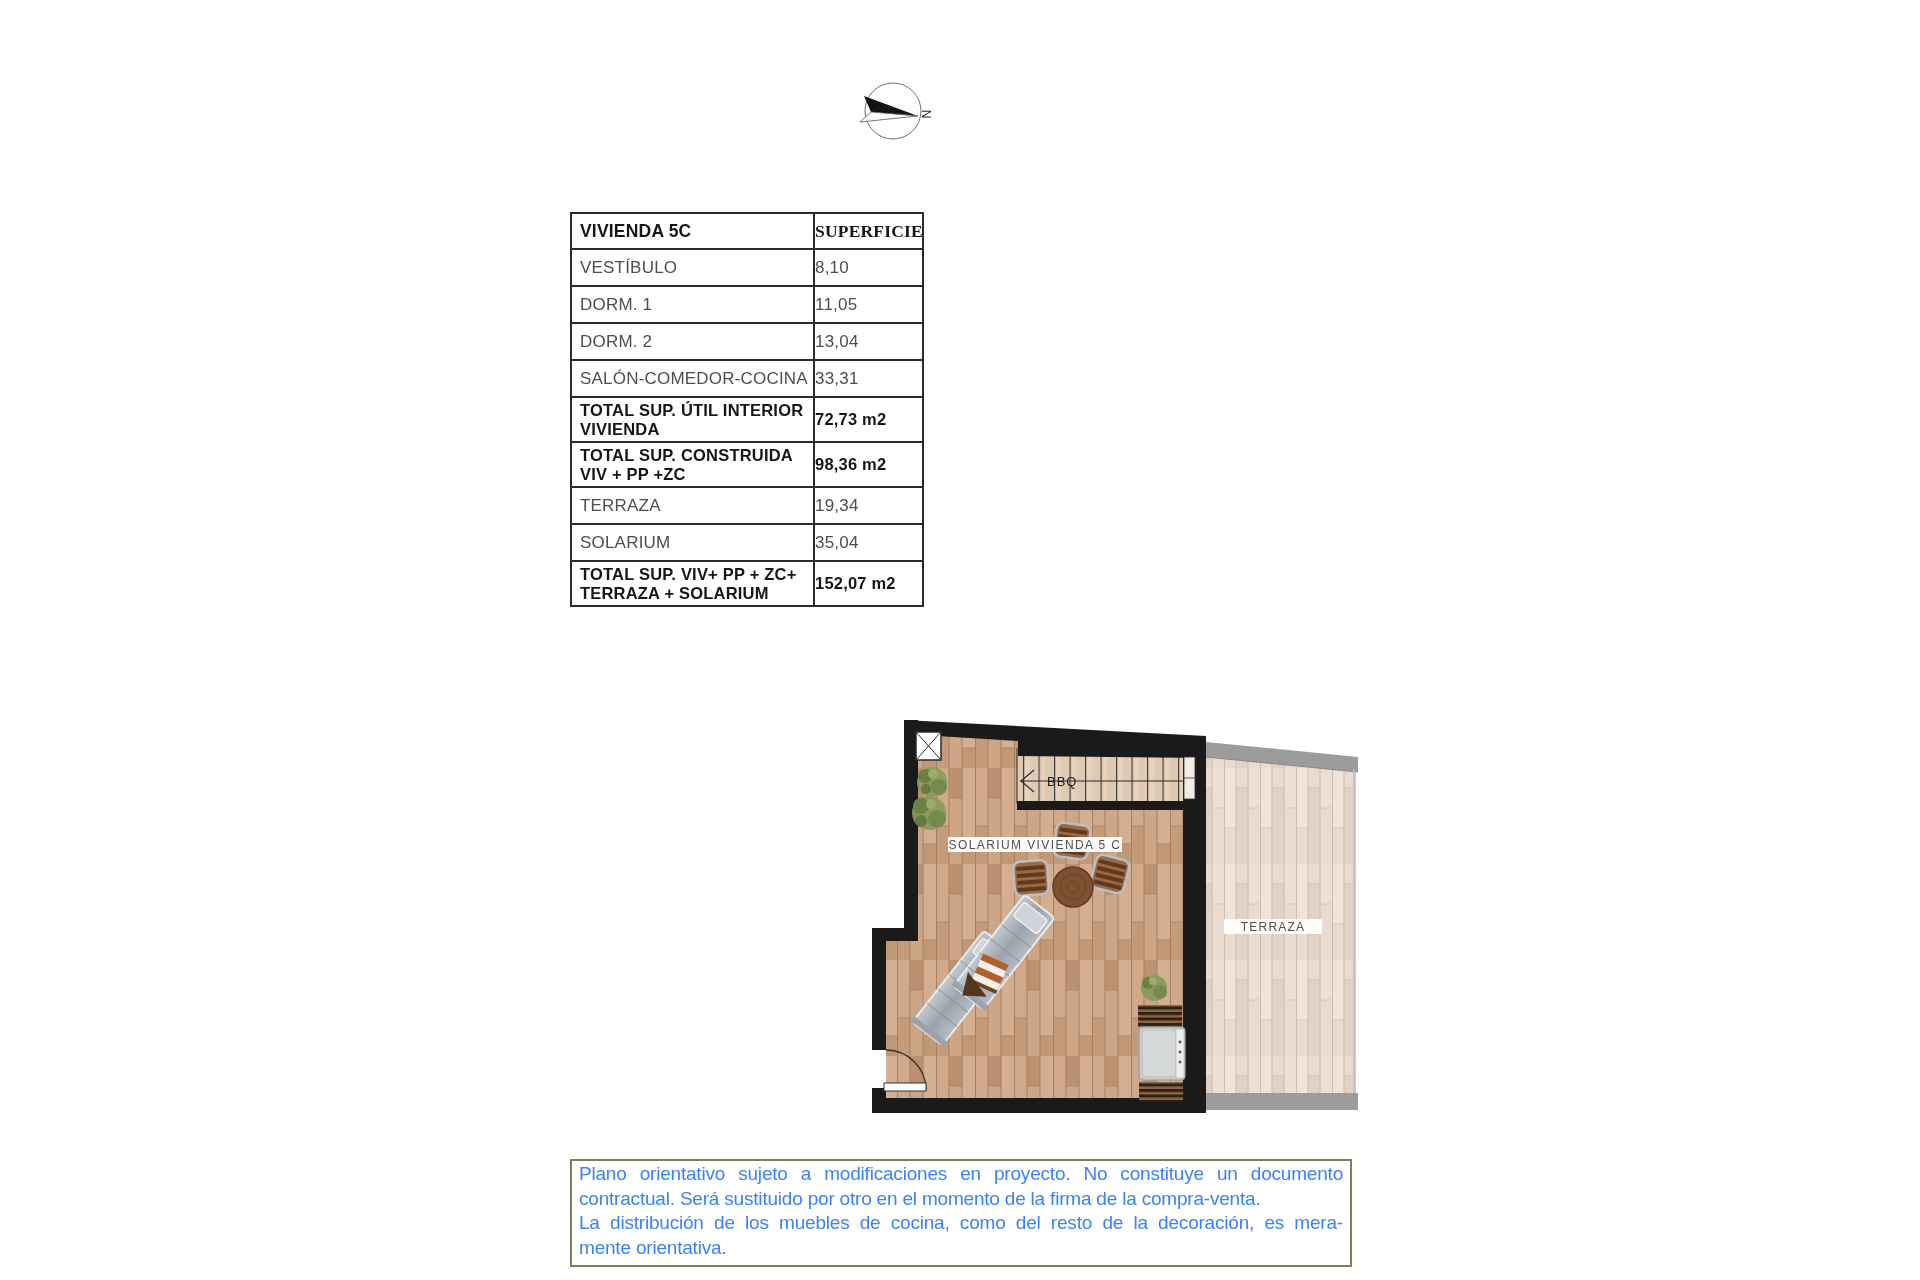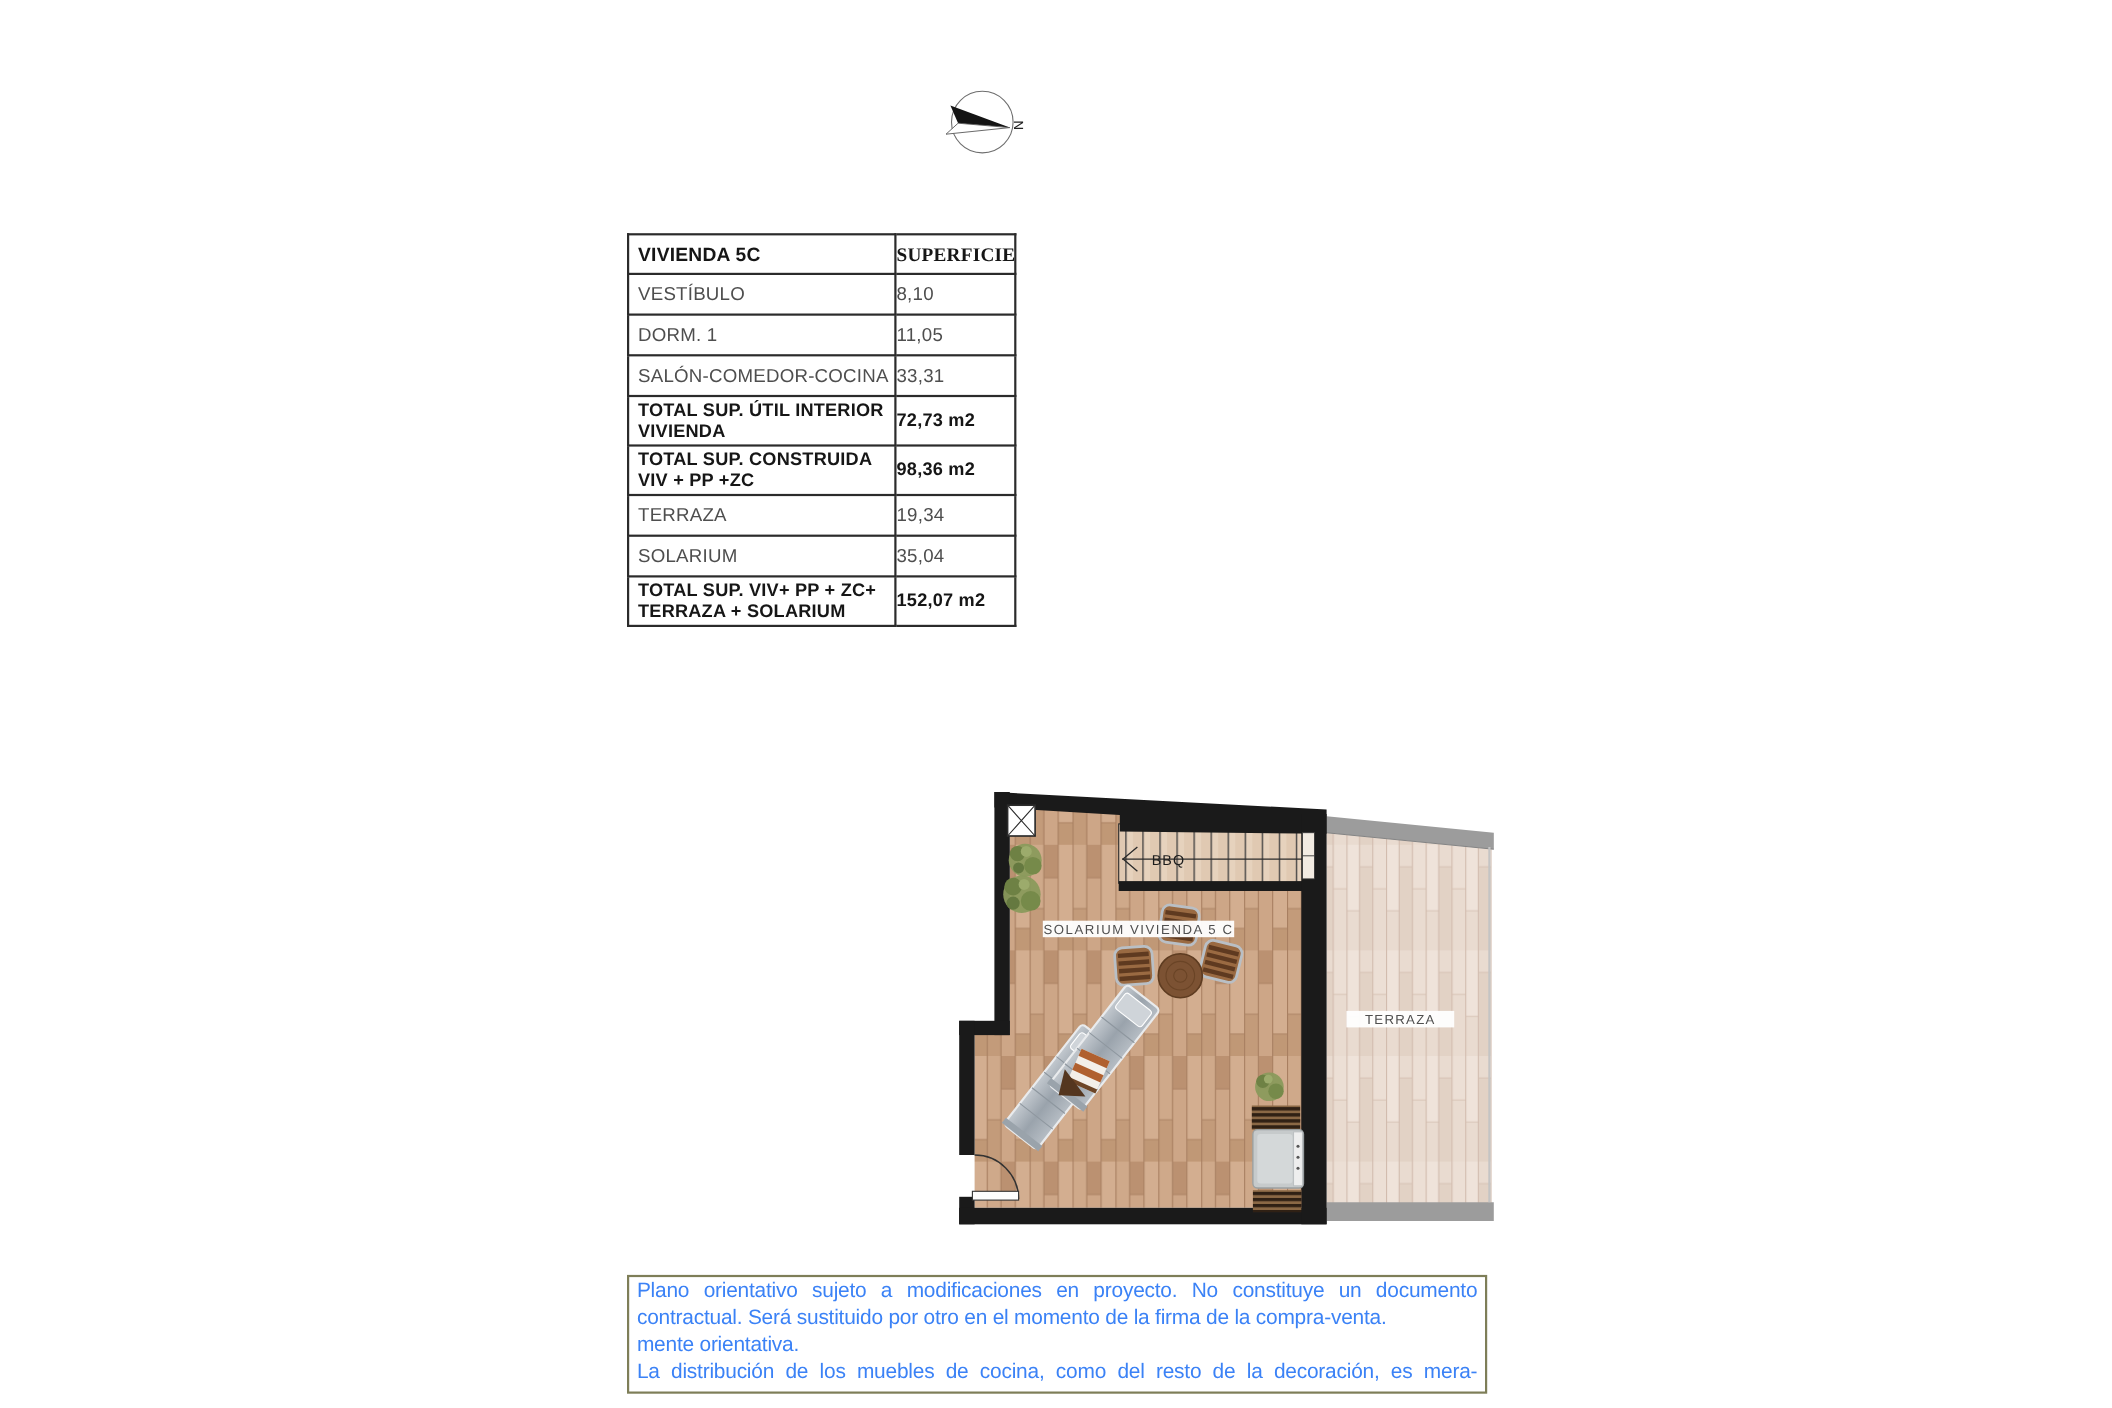--- a/index.html
+++ b/index.html
@@ -82,20 +82,26 @@
         <td>
           <div>VESTÍBULO</div>
         </td>
         <td class="val">8,10</td>
       </tr>
       <tr>
         <td>
           <div>DORM. 1</div>
         </td>
         <td class="val">11,05</td>
+      </tr>
+      <tr>
+        <td>
+          <div>DORM. 2</div>
+        </td>
+        <td class="val">13,04</td>
       </tr>
       <tr>
         <td>
           <div>SALÓN-COMEDOR-COCINA</div>
         </td>
         <td class="val">33,31</td>
       </tr>
       <tr class="bold-row">
         <td>
           <div>TOTAL SUP. ÚTIL INTERIOR</div>
@@ -291,16 +297,16 @@
     <rect x="1224" y="919" width="98" height="15" fill="#fefefe" opacity="0.96"></rect>
     <text x="1273" y="931" text-anchor="middle" font-size="12" letter-spacing="1.2" fill="#4f4f4f">TERRAZA</text>
   </g>
   <text x="1047" y="786" font-size="13" letter-spacing="1" fill="#1c1c1c">BBQ</text>
 </svg>
 
 <div class="disclaimer">
   <div>
       <div class="dline stretch">Plano orientativo sujeto a modificaciones en proyecto. No constituye un documento</div>
       <div class="dline">contractual. Será sustituido por otro en el momento de la firma de la compra-venta.</div>
+      <div class="dline stretch">La distribución de los muebles de cocina, como del resto de la decoración, es mera-</div>
       <div class="dline">mente orientativa.</div>
-      <div class="dline stretch">La distribución de los muebles de cocina, como del resto de la decoración, es mera-</div>
     </div>
 </div>
 
 </body></html>

